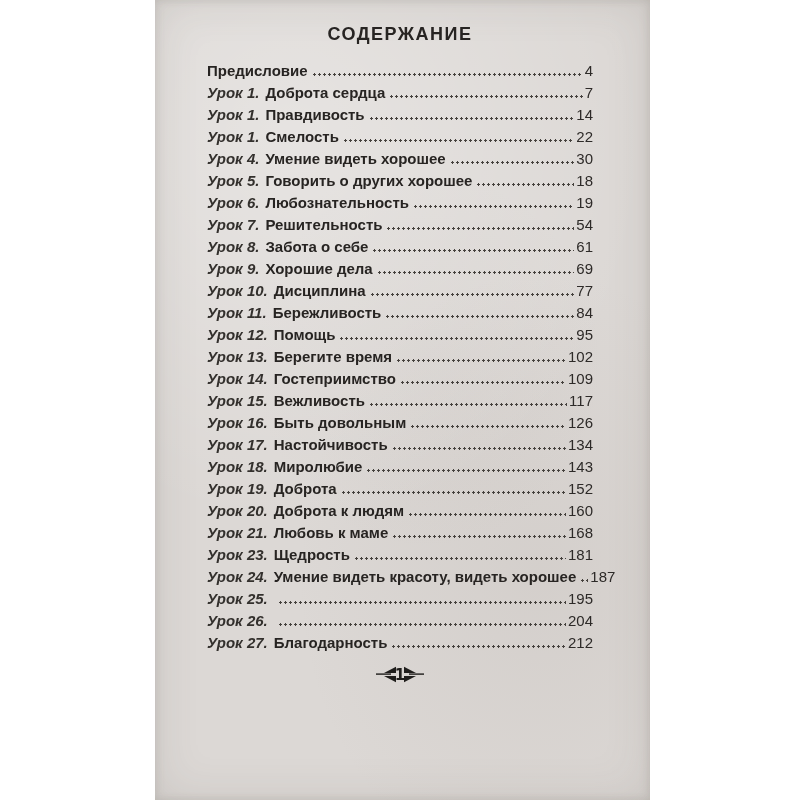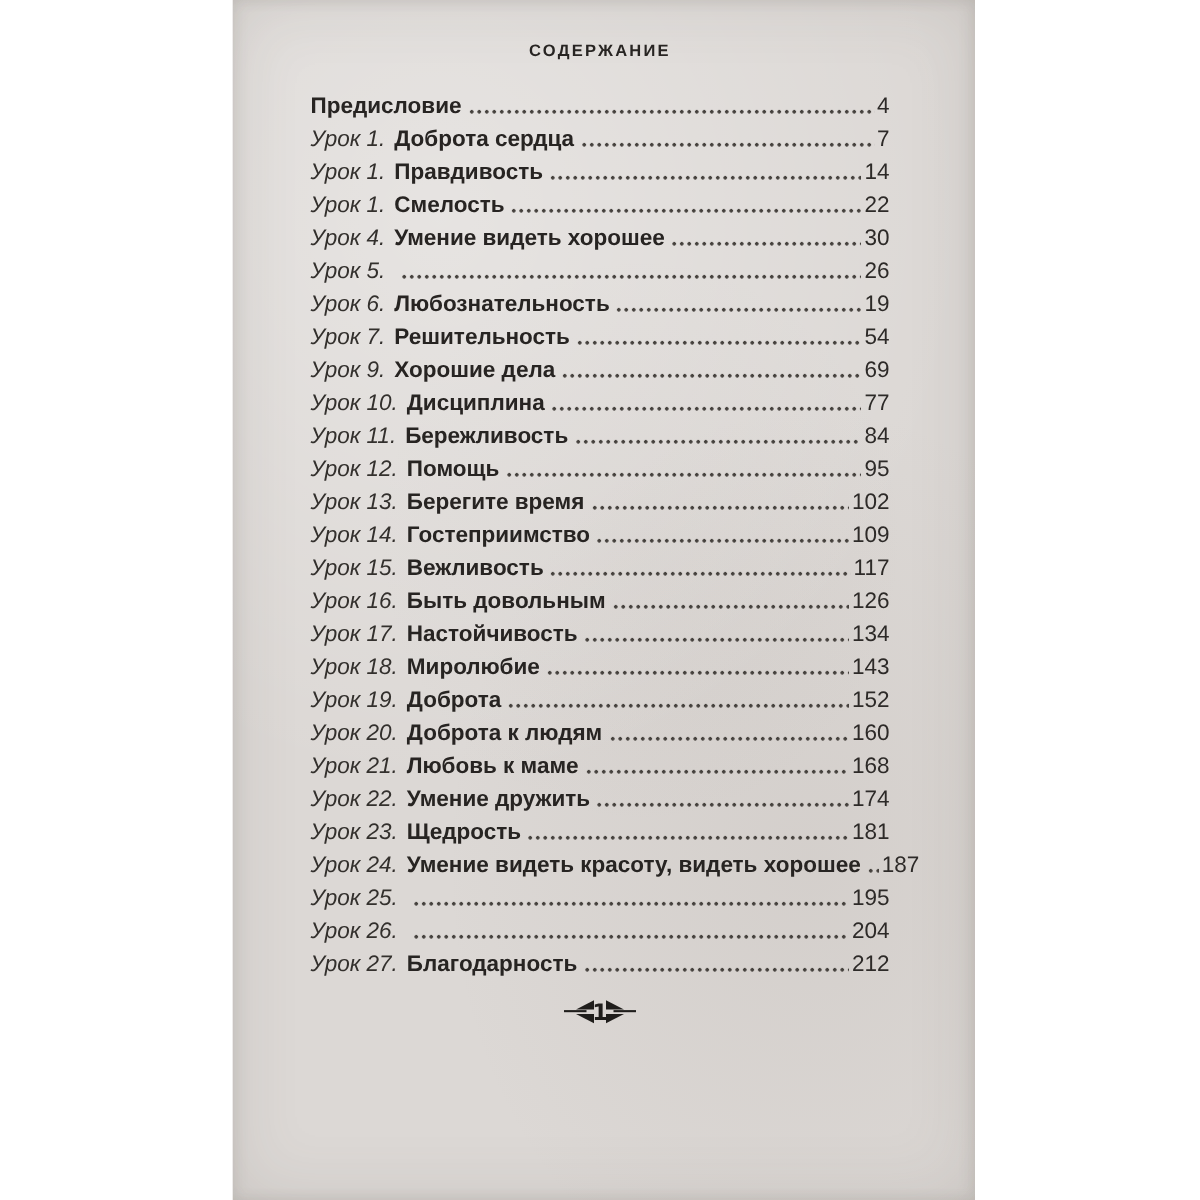--- a/index.html
+++ b/index.html
@@ -31,41 +31,41 @@
     box-shadow:
       inset 0 0 46px rgba(95,85,78,0.14),
       inset -3px 0 9px rgba(95,85,78,0.10),
       inset 3px 0 9px rgba(95,85,78,0.08);
     box-sizing: border-box;
     padding: 24px 57px 0 52px;
     color: #2d2a28;
   }
   .toc-header {
     text-align: center;
-    font-size: 11px;
+    font-size: 18px;
     line-height: 20px;
     font-weight: bold;
     letter-spacing: 1.5px;
     color: #272422;
     margin: 0 0 16px 0;
   }
   .toc-list {
     display: block;
   }
   .toc-row {
     display: flex;
     align-items: flex-start;
     height: 22px;
     line-height: 22px;
     font-size: 15px;
     white-space: nowrap;
   }
   .toc-prefix {
     font-style: italic;
-    font-weight: normal;
+    font-weight: bold;
     margin-right: 6px;
     color: #33302d;
     flex: 0 0 auto;
   }
   .toc-prefix:empty { display: none; }
   .toc-title {
     font-weight: bold;
     color: #272422;
     flex: 0 0 auto;
   }
@@ -125,36 +125,43 @@
         <span class="toc-page">22</span>
       </div>
         <div class="toc-row">
         <span class="toc-prefix">Урок 4.</span>
         <span class="toc-title">Умение видеть хорошее</span>
         <span class="dot-leader"></span>
         <span class="toc-page">30</span>
       </div>
         <div class="toc-row">
         <span class="toc-prefix">Урок 5.</span>
-        <span class="dot-leader"></span>
-        <span class="toc-page">26</span>
+        <span class="toc-title">Говорить о других хорошее</span>
+        <span class="dot-leader"></span>
+        <span class="toc-page">18</span>
       </div>
         <div class="toc-row">
         <span class="toc-prefix">Урок 6.</span>
         <span class="toc-title">Любознательность</span>
         <span class="dot-leader"></span>
         <span class="toc-page">19</span>
       </div>
         <div class="toc-row">
         <span class="toc-prefix">Урок 7.</span>
         <span class="toc-title">Решительность</span>
         <span class="dot-leader"></span>
         <span class="toc-page">54</span>
       </div>
         <div class="toc-row">
+        <span class="toc-prefix">Урок 8.</span>
+        <span class="toc-title">Забота о себе</span>
+        <span class="dot-leader"></span>
+        <span class="toc-page">61</span>
+      </div>
+        <div class="toc-row">
         <span class="toc-prefix">Урок 9.</span>
         <span class="toc-title">Хорошие дела</span>
         <span class="dot-leader"></span>
         <span class="toc-page">69</span>
       </div>
         <div class="toc-row">
         <span class="toc-prefix">Урок 10.</span>
         <span class="toc-title">Дисциплина</span>
         <span class="dot-leader"></span>
         <span class="toc-page">77</span>
@@ -217,26 +224,20 @@
         <span class="toc-prefix">Урок 20.</span>
         <span class="toc-title">Доброта к людям</span>
         <span class="dot-leader"></span>
         <span class="toc-page">160</span>
       </div>
         <div class="toc-row">
         <span class="toc-prefix">Урок 21.</span>
         <span class="toc-title">Любовь к маме</span>
         <span class="dot-leader"></span>
         <span class="toc-page">168</span>
-      </div>
-        <div class="toc-row">
-        <span class="toc-prefix">Урок 22.</span>
-        <span class="toc-title">Умение дружить</span>
-        <span class="dot-leader"></span>
-        <span class="toc-page">174</span>
       </div>
         <div class="toc-row">
         <span class="toc-prefix">Урок 23.</span>
         <span class="toc-title">Щедрость</span>
         <span class="dot-leader"></span>
         <span class="toc-page">181</span>
       </div>
         <div class="toc-row">
         <span class="toc-prefix">Урок 24.</span>
         <span class="toc-title">Умение видеть красоту, видеть хорошее</span>

